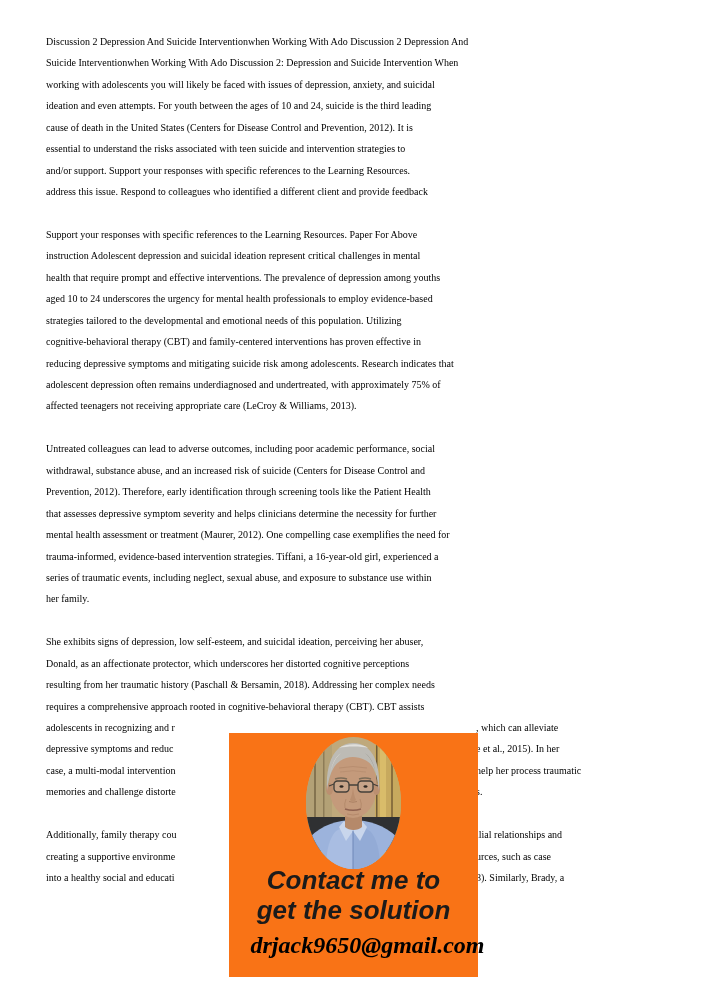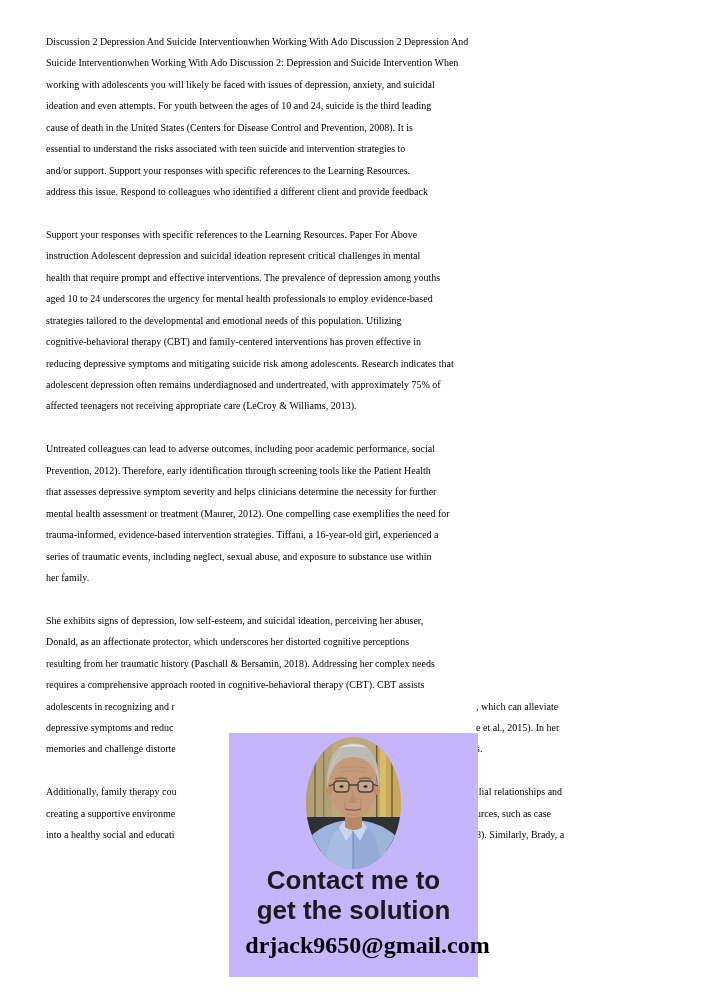--- a/index.html
+++ b/index.html
@@ -29,22 +29,23 @@
     position:absolute;
     left:430px;
     top:0;
     white-space:nowrap;
   }
   
   .overlay{
     position:absolute;
     left:229px;top:733px;
     width:249px;height:244px;
-    background:#c4b5fd;
+    background:#f97316;
     z-index:10;
+    font-style:italic;
   }
   .photo{
     position:absolute;
     left:77px;top:4px;
     width:95px;height:132px;
   }
   .photo svg{display:block;width:95px;height:132px;}
   .headline{
     position:absolute;
     top:132px;left:0;
@@ -72,60 +73,65 @@
 </head>
 <body>
 
 <div class="doc">
 
   <div class="para">
     <div class="line">Discussion 2 Depression And Suicide Interventionwhen Working With Ado Discussion 2 Depression And</div>
     <div class="line">Suicide Interventionwhen Working With Ado Discussion 2: Depression and Suicide Intervention When</div>
     <div class="line">working with adolescents you will likely be faced with issues of depression, anxiety, and suicidal</div>
     <div class="line">ideation and even attempts. For youth between the ages of 10 and 24, suicide is the third leading</div>
-    <div class="line">cause of death in the United States (Centers for Disease Control and Prevention, 2008). It is</div>
+    <div class="line">cause of death in the United States (Centers for Disease Control and Prevention, 2012). It is</div>
     <div class="line">essential to understand the risks associated with teen suicide and intervention strategies to</div>
     <div class="line">and/or support. Support your responses with specific references to the Learning Resources.</div>
     <div class="line">address this issue. Respond to colleagues who identified a different client and provide feedback</div>
   </div>
 
   <div class="para">
     <div class="line">Support your responses with specific references to the Learning Resources. Paper For Above</div>
     <div class="line">instruction Adolescent depression and suicidal ideation represent critical challenges in mental</div>
     <div class="line">health that require prompt and effective interventions. The prevalence of depression among youths</div>
     <div class="line">aged 10 to 24 underscores the urgency for mental health professionals to employ evidence-based</div>
     <div class="line">strategies tailored to the developmental and emotional needs of this population. Utilizing</div>
     <div class="line">cognitive-behavioral therapy (CBT) and family-centered interventions has proven effective in</div>
     <div class="line">reducing depressive symptoms and mitigating suicide risk among adolescents. Research indicates that</div>
     <div class="line">adolescent depression often remains underdiagnosed and undertreated, with approximately 75% of</div>
     <div class="line">affected teenagers not receiving appropriate care (LeCroy &amp; Williams, 2013).</div>
   </div>
 
   <div class="para">
     <div class="line">Untreated colleagues can lead to adverse outcomes, including poor academic performance, social</div>
+    <div class="line">withdrawal, substance abuse, and an increased risk of suicide (Centers for Disease Control and</div>
     <div class="line">Prevention, 2012). Therefore, early identification through screening tools like the Patient Health</div>
     <div class="line">that assesses depressive symptom severity and helps clinicians determine the necessity for further</div>
     <div class="line">mental health assessment or treatment (Maurer, 2012). One compelling case exemplifies the need for</div>
     <div class="line">trauma-informed, evidence-based intervention strategies. Tiffani, a 16-year-old girl, experienced a</div>
     <div class="line">series of traumatic events, including neglect, sexual abuse, and exposure to substance use within</div>
     <div class="line">her family.</div>
   </div>
 
   <div class="para">
     <div class="line">She exhibits signs of depression, low self-esteem, and suicidal ideation, perceiving her abuser,</div>
     <div class="line">Donald, as an affectionate protector, which underscores her distorted cognitive perceptions</div>
     <div class="line">resulting from her traumatic history (Paschall &amp; Bersamin, 2018). Addressing her complex needs</div>
     <div class="line">requires a comprehensive approach rooted in cognitive-behavioral therapy (CBT). CBT assists</div>
     <div class="line">
       <span>adolescents in recognizing and r</span>
       <span class="rfrag">, which can alleviate</span>
     </div>
     <div class="line">
       <span>depressive symptoms and reduc</span>
       <span class="rfrag">e et al., 2015). In her</span>
+    </div>
+    <div class="line">
+      <span>case, a multi-modal intervention</span>
+      <span class="rfrag">help her process traumatic</span>
     </div>
     <div class="line">
       <span>memories and challenge distorte</span>
       <span class="rfrag">s.</span>
     </div>
   </div>
 
   <div class="para">
     <div class="line">
       <span>Additionally, family therapy cou</span>

